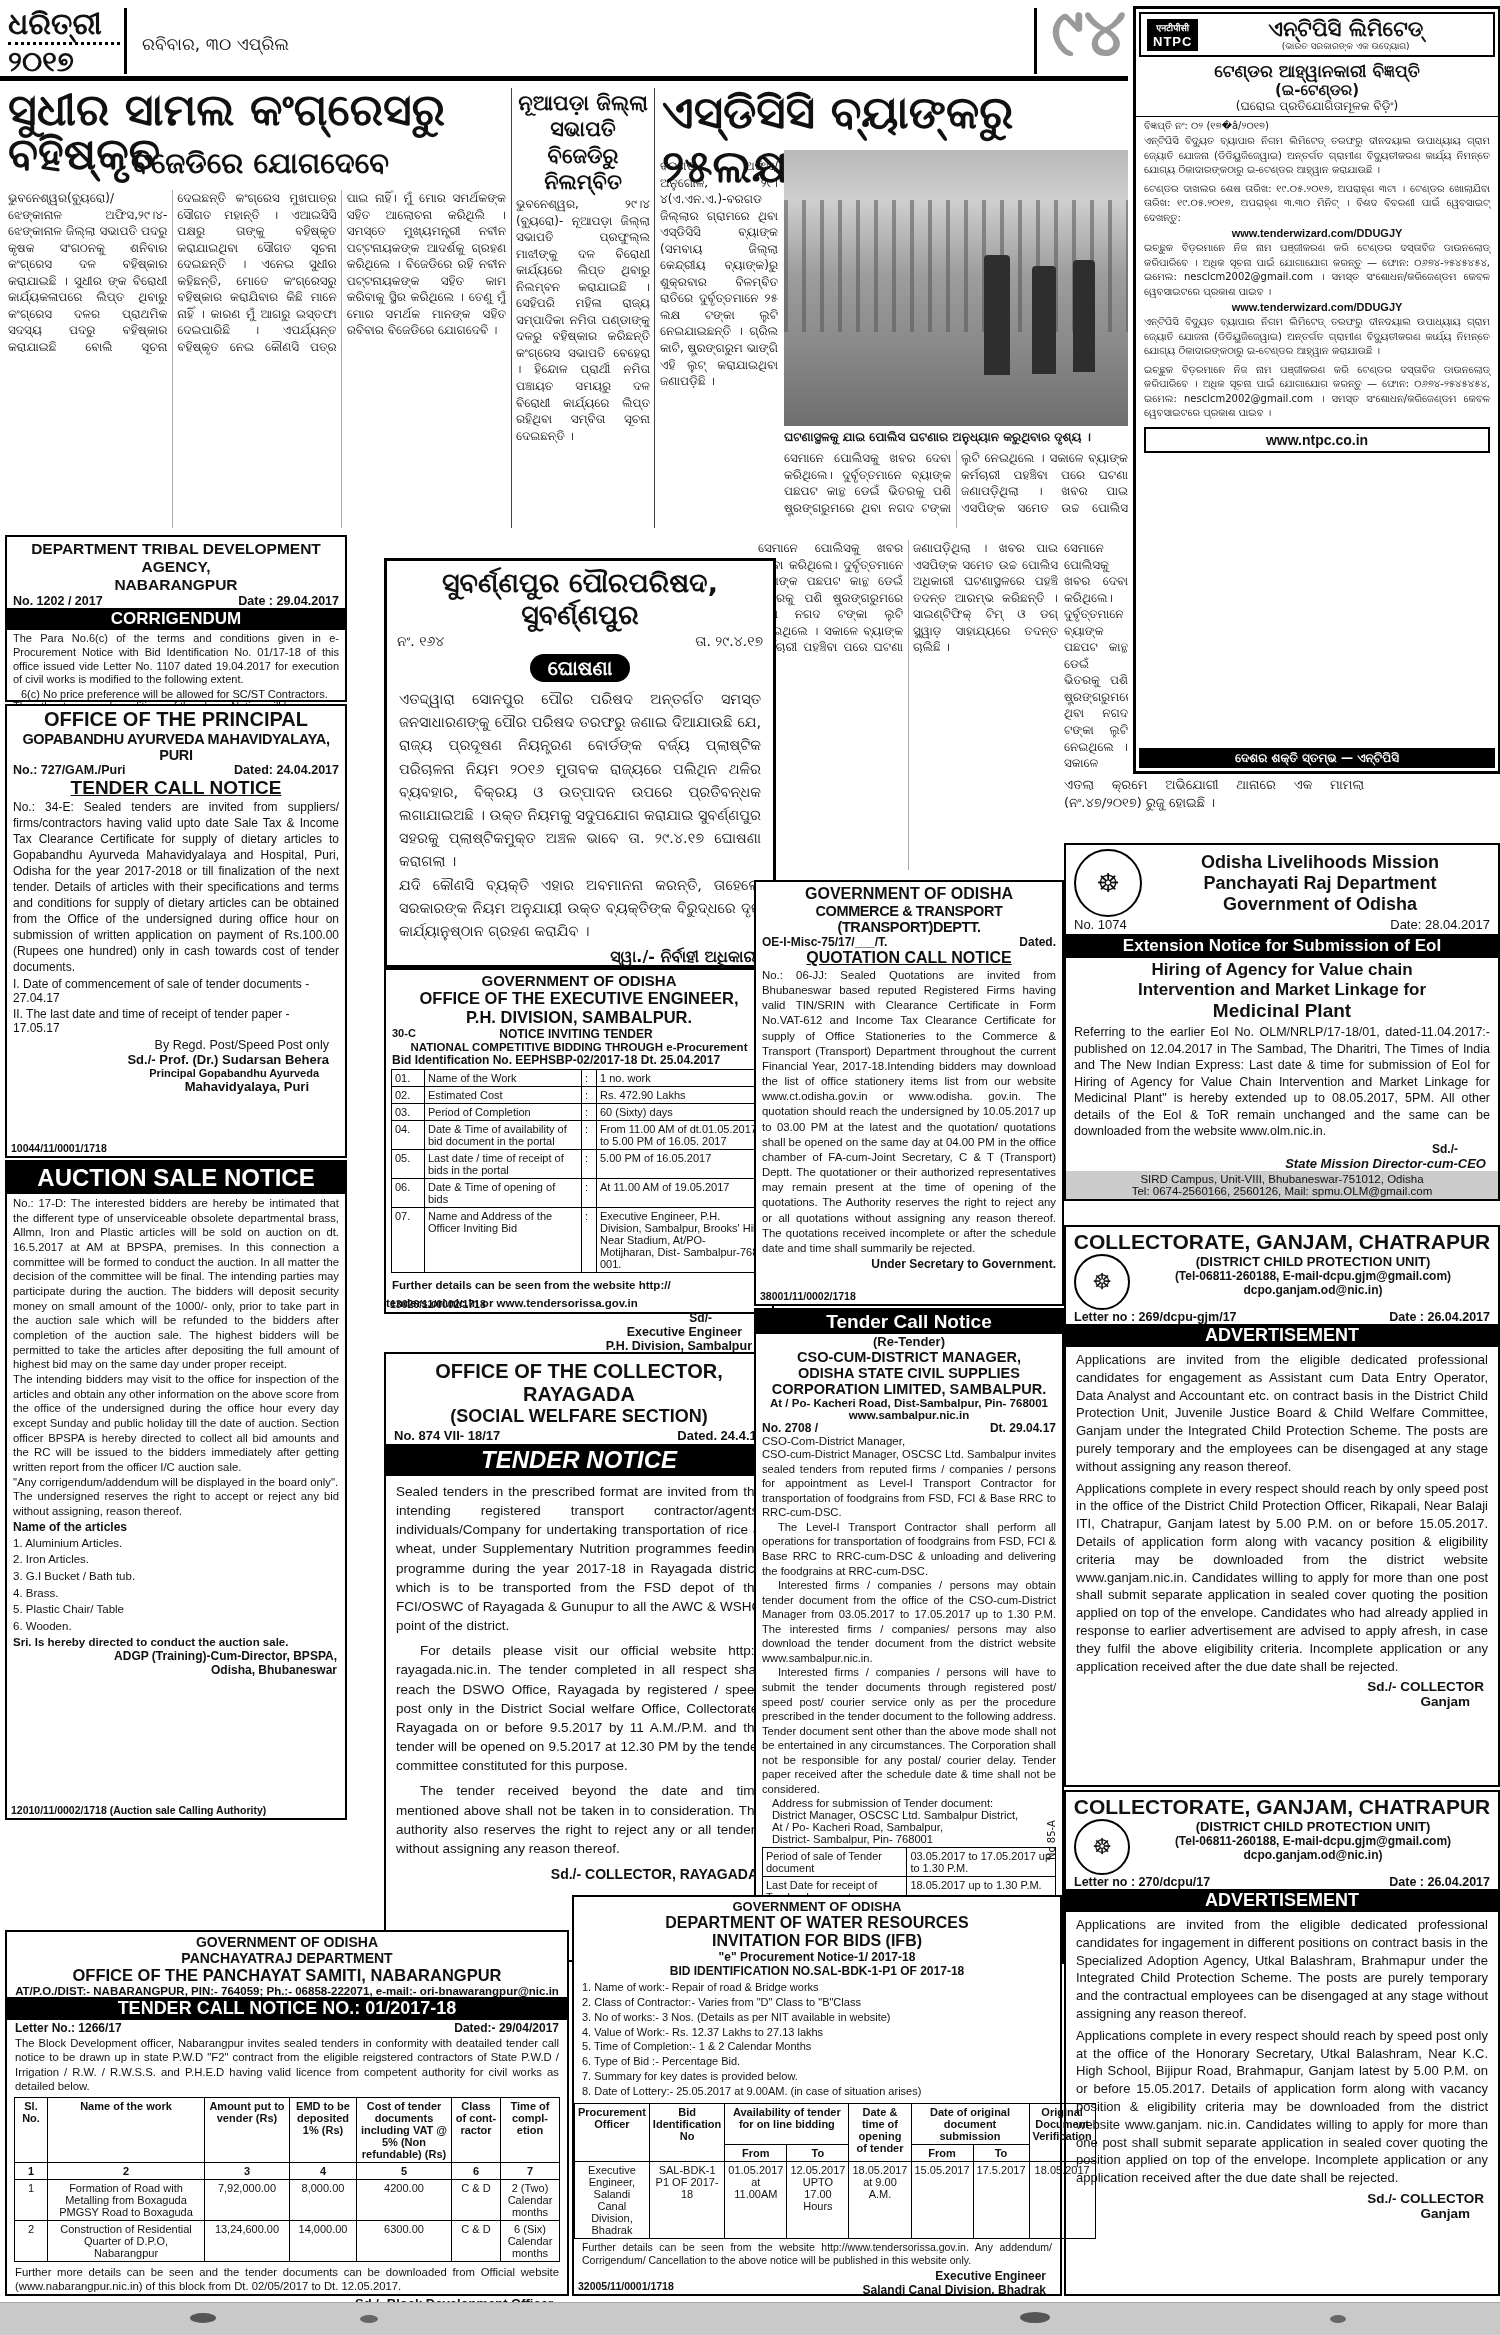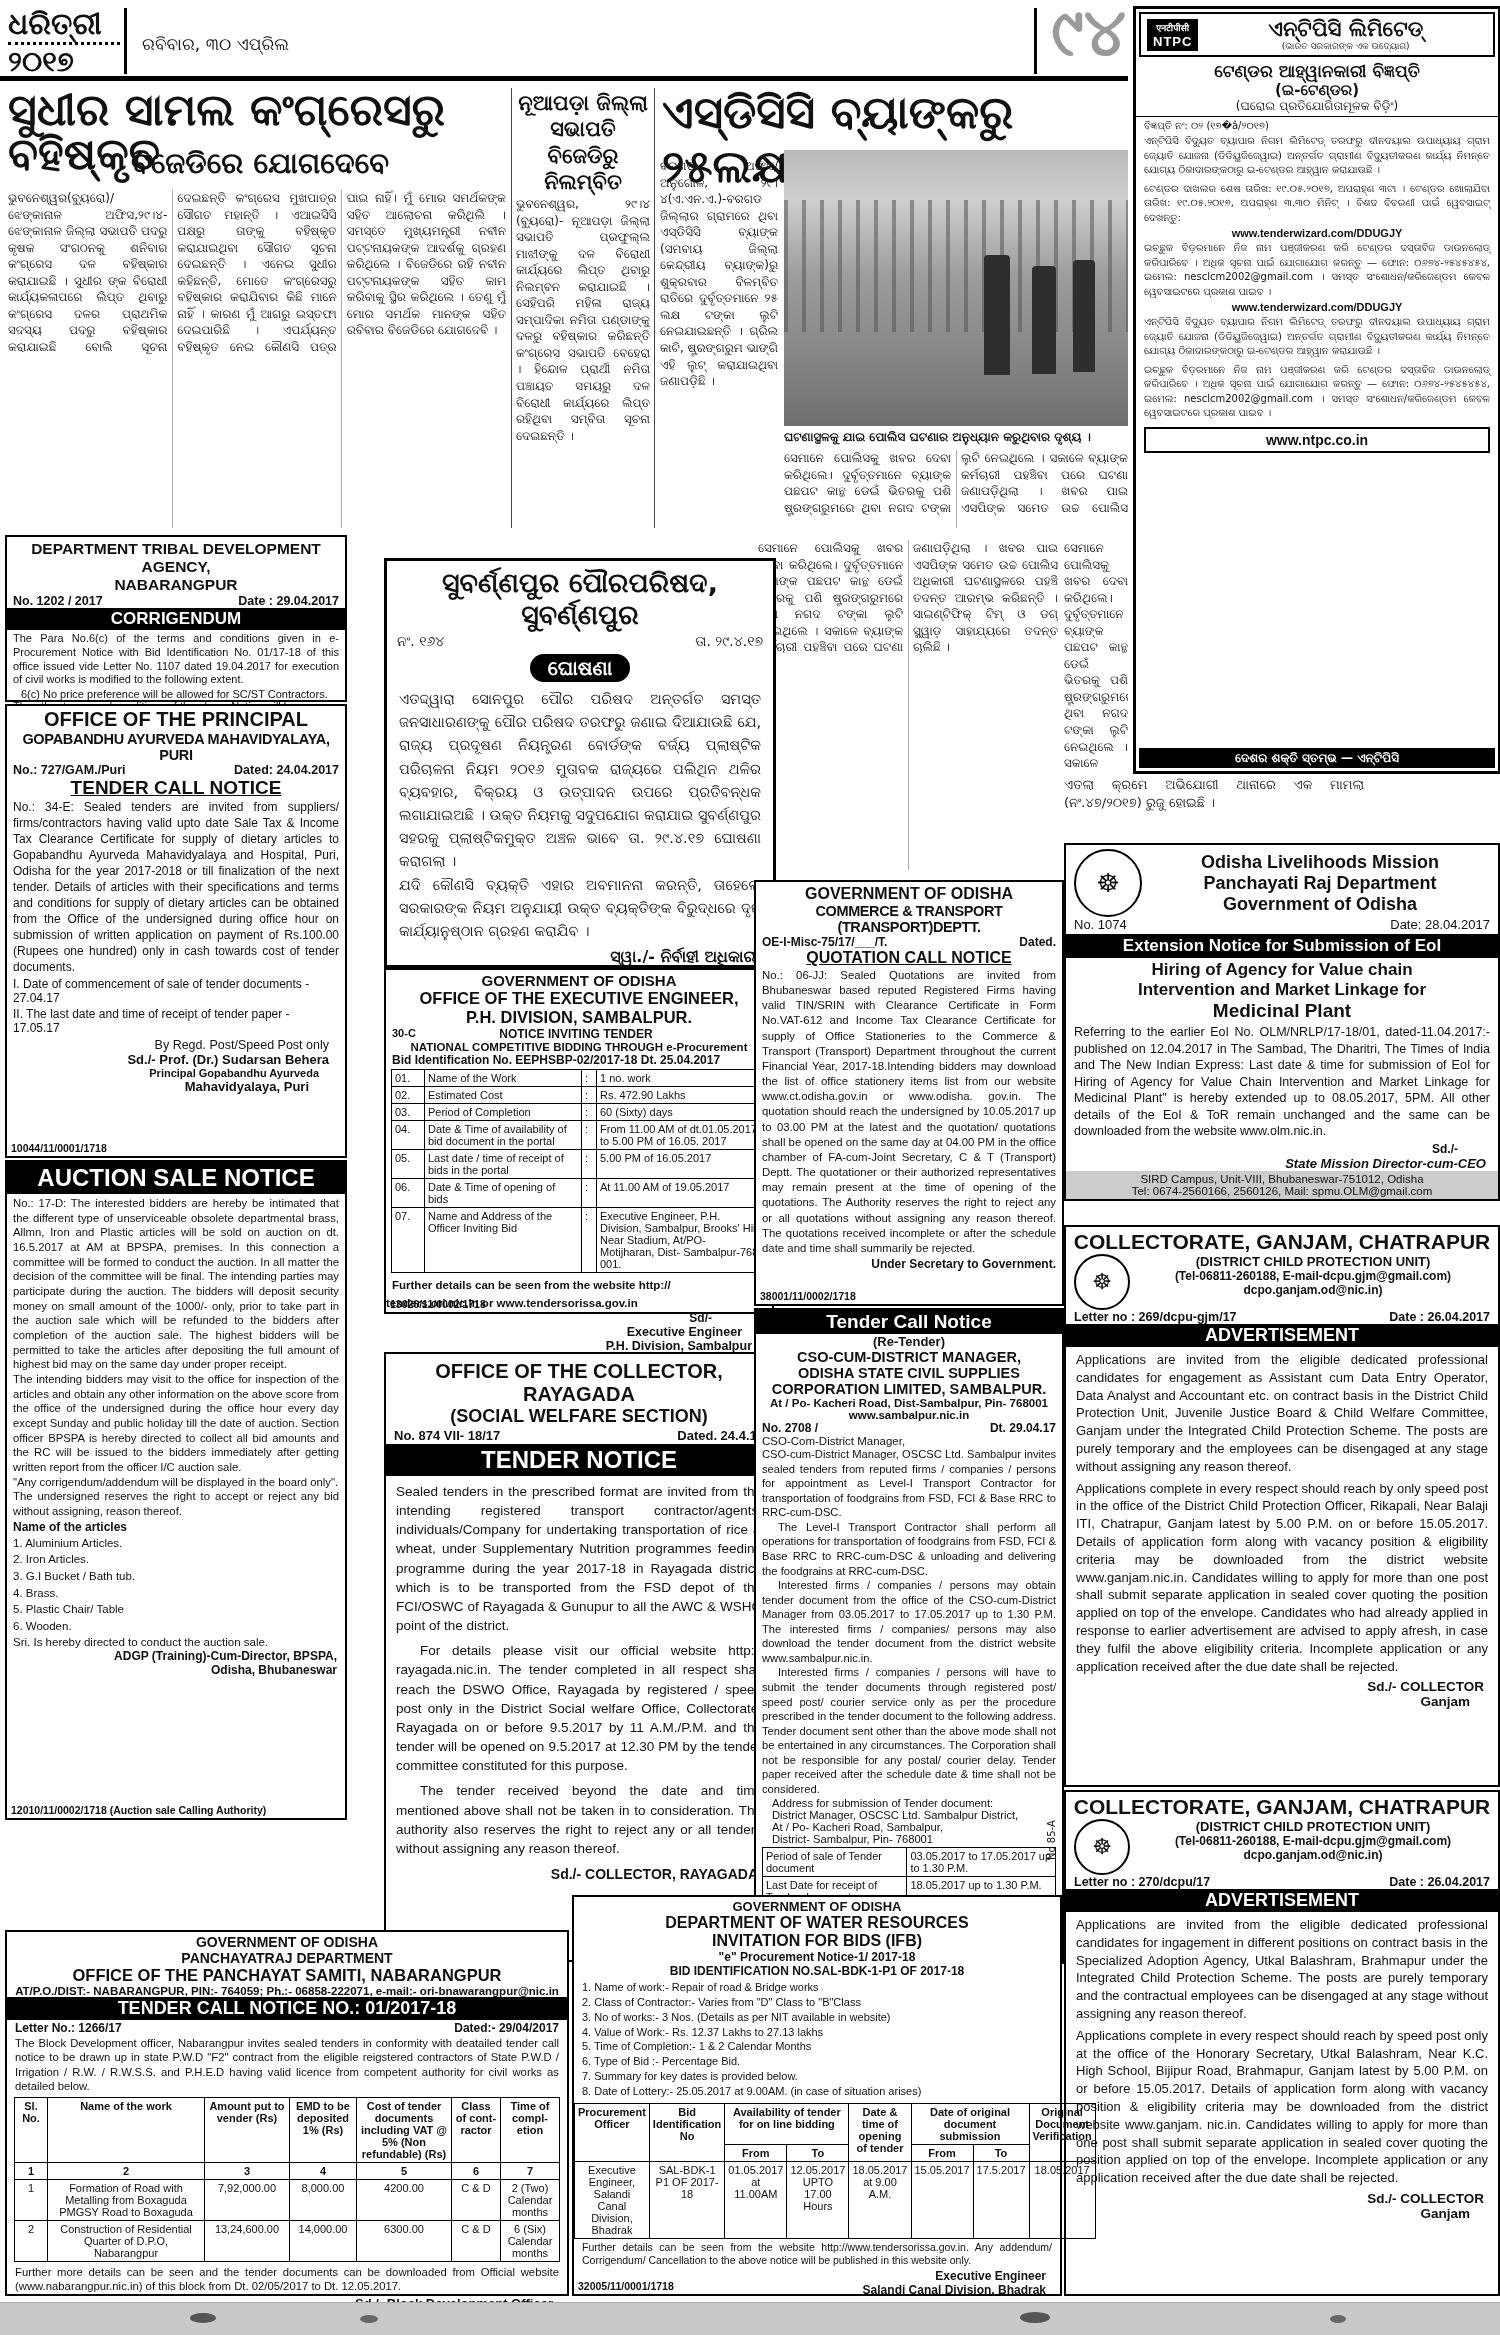--- a/index.html
+++ b/index.html
@@ -141,21 +141,21 @@
     <div style="display:flex;padding:0 6px;font-size:11.5px;line-height:1.45;">
       <div style="width:55%;">
         <div>1.  Aluminium Articles.</div>
           <div>2.  Iron Articles.</div>
         <div>3.  G.I Bucket / Bath tub.</div>
           <div>4.  Brass.</div>
         <div>5.  Plastic Chair/ Table</div>
           <div>6.  Wooden.</div>
       </div>
     </div>
-    <div style="font-size:11.5px;padding:1px 6px;">Sri.      Is hereby directed to conduct the auction sale.</div>
+    <div style="font-size:11.5px;padding:1px 6px;font-weight:bold;">Sri.      Is hereby directed to conduct the auction sale.</div>
     <div class="rt sig" style="font-size:12px;padding:0 8px;">ADGP (Training)-Cum-Director, BPSPA,</div>
     <div class="rt sig" style="font-size:12px;padding:0 8px;">Odisha, Bhubaneswar</div>
     <div class="idnum" style="position:absolute;left:4px;bottom:2px;">12010/11/0002/1718 (Auction sale Calling Authority)</div>
   </div>
 
   <div class="abs box" style="left:384px;top:558px;width:386px;height:404px;border-width:3px;">
     <div class="odia b ctr" style="font-size:27px;margin-top:6px;">ସୁବର୍ଣ୍ଣପୁର ପୌରପରିଷଦ, ସୁବର୍ଣ୍ଣପୁର</div>
     <div style="display:flex;justify-content:space-between;padding:2px 10px;">
       <span class="odia" style="font-size:14px;">ନଂ. ୧୬୪</span>
       <span class="odia" style="font-size:14px;">ତା. ୨୯.୪.୧୭</span>
@@ -234,21 +234,21 @@
     <div class="idnum" style="position:absolute;left:4px;bottom:2px;">13026/11/0002/1718</div>
   </div>
 
   <div class="abs box" style="left:384px;top:1352px;width:386px;height:606px;">
     <div class="b ctr" style="font-size:20px;margin-top:6px;">OFFICE OF THE COLLECTOR, RAYAGADA</div>
     <div class="b ctr" style="font-size:18px;">(SOCIAL WELFARE SECTION)</div>
     <div style="display:flex;justify-content:space-between;padding:1px 8px;">
       <span class="b" style="font-size:13px;">No. 874 VII- 18/17</span>
       <span class="b" style="font-size:13px;">Dated. 24.4.17</span>
     </div>
-    <div class="bar" style="font-size:24px;padding:2px 0;">TENDER NOTICE</div>
+    <div class="bar" style="font-size:24px;padding:2px 0;font-style:italic;">TENDER NOTICE</div>
     <div class="just" style="font-size:13.5px;line-height:1.42;padding:6px 10px 0;">Sealed tenders in the prescribed format are invited from the intending registered transport contractor/agents/ individuals/Company for undertaking transportation of rice &amp; wheat, under Supplementary Nutrition programmes feeding programme during the year 2017-18 in Rayagada district, which is to be transported from the FSD depot of the FCI/OSWC of Rayagada &amp; Gunupur to all the AWC &amp; WSHG point of the district.</div>
     <div class="just" style="font-size:13.5px;line-height:1.42;padding:6px 10px 0;text-indent:24px;">For details please visit our official website http:// rayagada.nic.in. The tender completed in all respect shall reach the DSWO Office, Rayagada by registered / speed post only in the District Social welfare Office, Collectorate, Rayagada on or before 9.5.2017 by 11 A.M./P.M. and the tender will be opened on 9.5.2017 at 12.30 PM by the tender committee constituted for this purpose.</div>
     <div class="just" style="font-size:13.5px;line-height:1.42;padding:6px 10px 0;text-indent:24px;">The tender received beyond the date and time mentioned above shall not be taken in to consideration. The authority also reserves the right to reject any or all tenders without assigning any reason thereof.</div>
     <div class="rt sig" style="font-size:14px;padding:8px 14px 0;">Sd./- COLLECTOR, RAYAGADA</div>
   </div>
 
   <div class="abs box" style="left:754px;top:880px;width:306px;height:422px;">
     <div class="b ctr" style="font-size:16px;margin-top:3px;">GOVERNMENT OF ODISHA</div>
     <div class="b ctr" style="font-size:14.5px;letter-spacing:-0.4px;">COMMERCE &amp; TRANSPORT (TRANSPORT)DEPTT.</div>
     <div style="display:flex;justify-content:space-between;padding:0 6px;">

